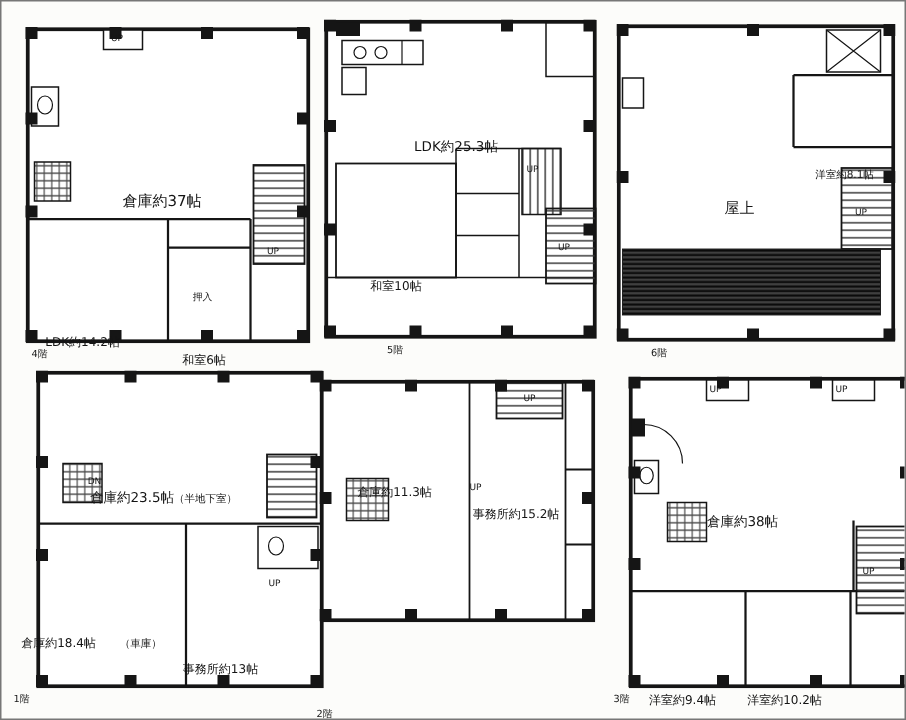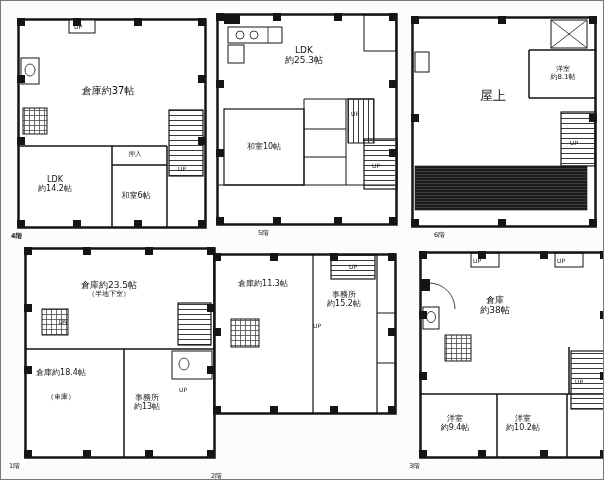--- a/index.html
+++ b/index.html
@@ -6,24 +6,24 @@
   html,body { background:#ffffff; }
   body { font-family:"DejaVu Sans","Liberation Sans",sans-serif; color:#111; }
   .page {
     position:relative; width:604px; height:480px;
     background:#fcfcfa; border:1px solid #777; overflow:hidden;
   }
   .panel { position:absolute; }
   .panel > svg { position:absolute; left:0; top:0; width:100%; height:100%; display:block; }
   .lbl {
     position:absolute; transform:translate(-50%,-50%);
-    display:flex; flex-direction:column; align-items:center;
-    text-align:center; line-height:1.15; white-space:nowrap; color:#141414;
+    display:flex; flex-direction:row; align-items:center;
+    text-align:center; line-height:1.15; white-space:nowrap; color:#141414;margin-top:44px;
   }
-  .fs11 { font-size:13px; }
+  .fs11 { font-size:10px; }
   .fs10 { font-size:10px; }
   .fs9  { font-size:9px;  }
   .fs8  { font-size:8px;  }
   .fs7  { font-size:7px;  }
   .fs65 { font-size:6.5px;}
   .tiny {
     position:absolute; transform:translate(-50%,-50%);
     font-size:6px; letter-spacing:0; color:#141414; white-space:nowrap;
   }
   .caption { position:absolute; font-size:6.5px; color:#141414; white-space:nowrap; }
@@ -76,21 +76,21 @@
     </div>
     <div class="lbl fs8" style="left:123px; top:178px;">
       <span>和室6帖</span>
     </div>
     <div class="lbl fs65" style="left:122px; top:137px;">
       <span>押入</span>
     </div>
     <span class="tiny" style="left:65px; top:8px;">UP</span>
     <span class="tiny" style="left:169px; top:150px;">UP</span>
   </div>
-  <span class="caption" style="left:10px; top:231px;font-weight:bold;">4階</span>
+  <span class="caption" style="left:20px; top:231px;">4階</span>
 
   <div class="panel" style="left:215px; top:12px; width:182px; height:213px;">
     <svg viewBox="0 0 182 213">
       <defs>
         <pattern id="hH5" width="6" height="5" patternUnits="userSpaceOnUse">
             <path d="M0 2.5 H6" stroke="#3a3a3a" stroke-width="1"></path>
           </pattern>
         <pattern id="hV5" width="5" height="6" patternUnits="userSpaceOnUse">
             <path d="M2.5 0 V6" stroke="#3a3a3a" stroke-width="1"></path>
           </pattern>

